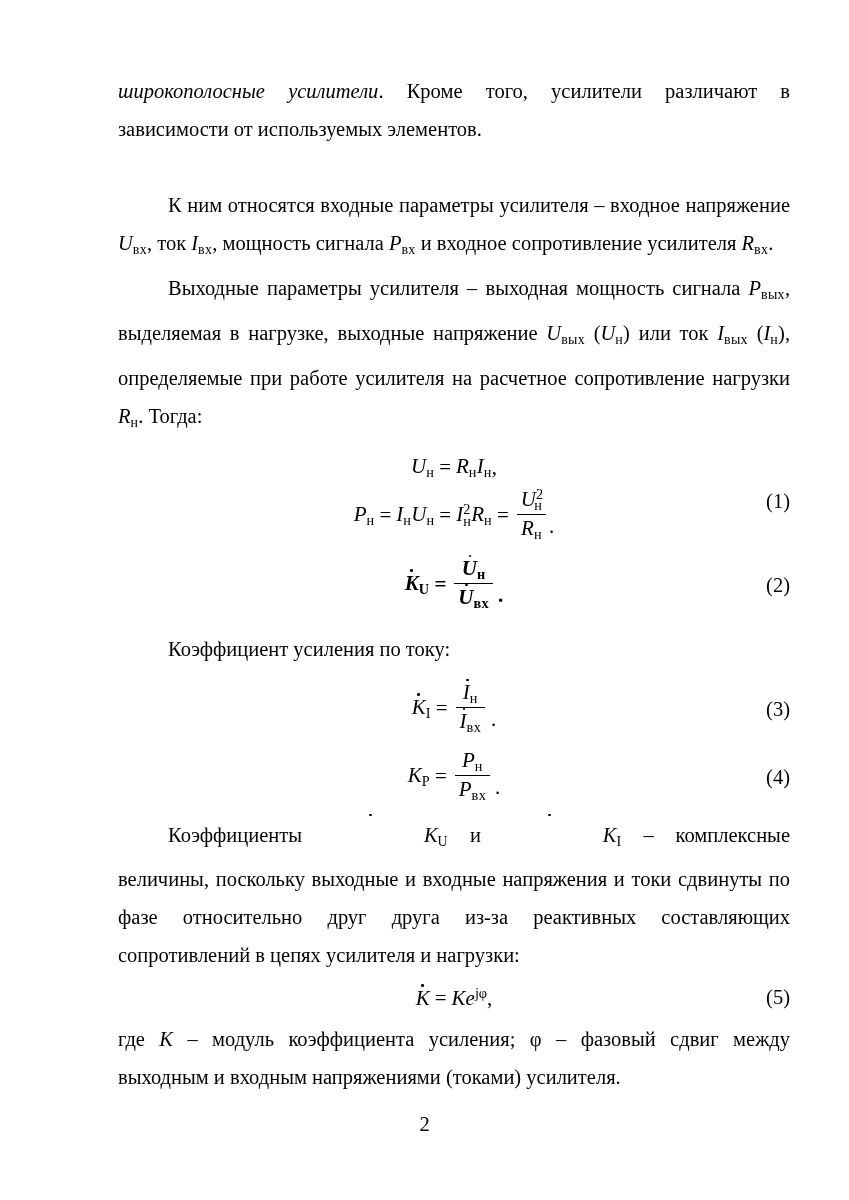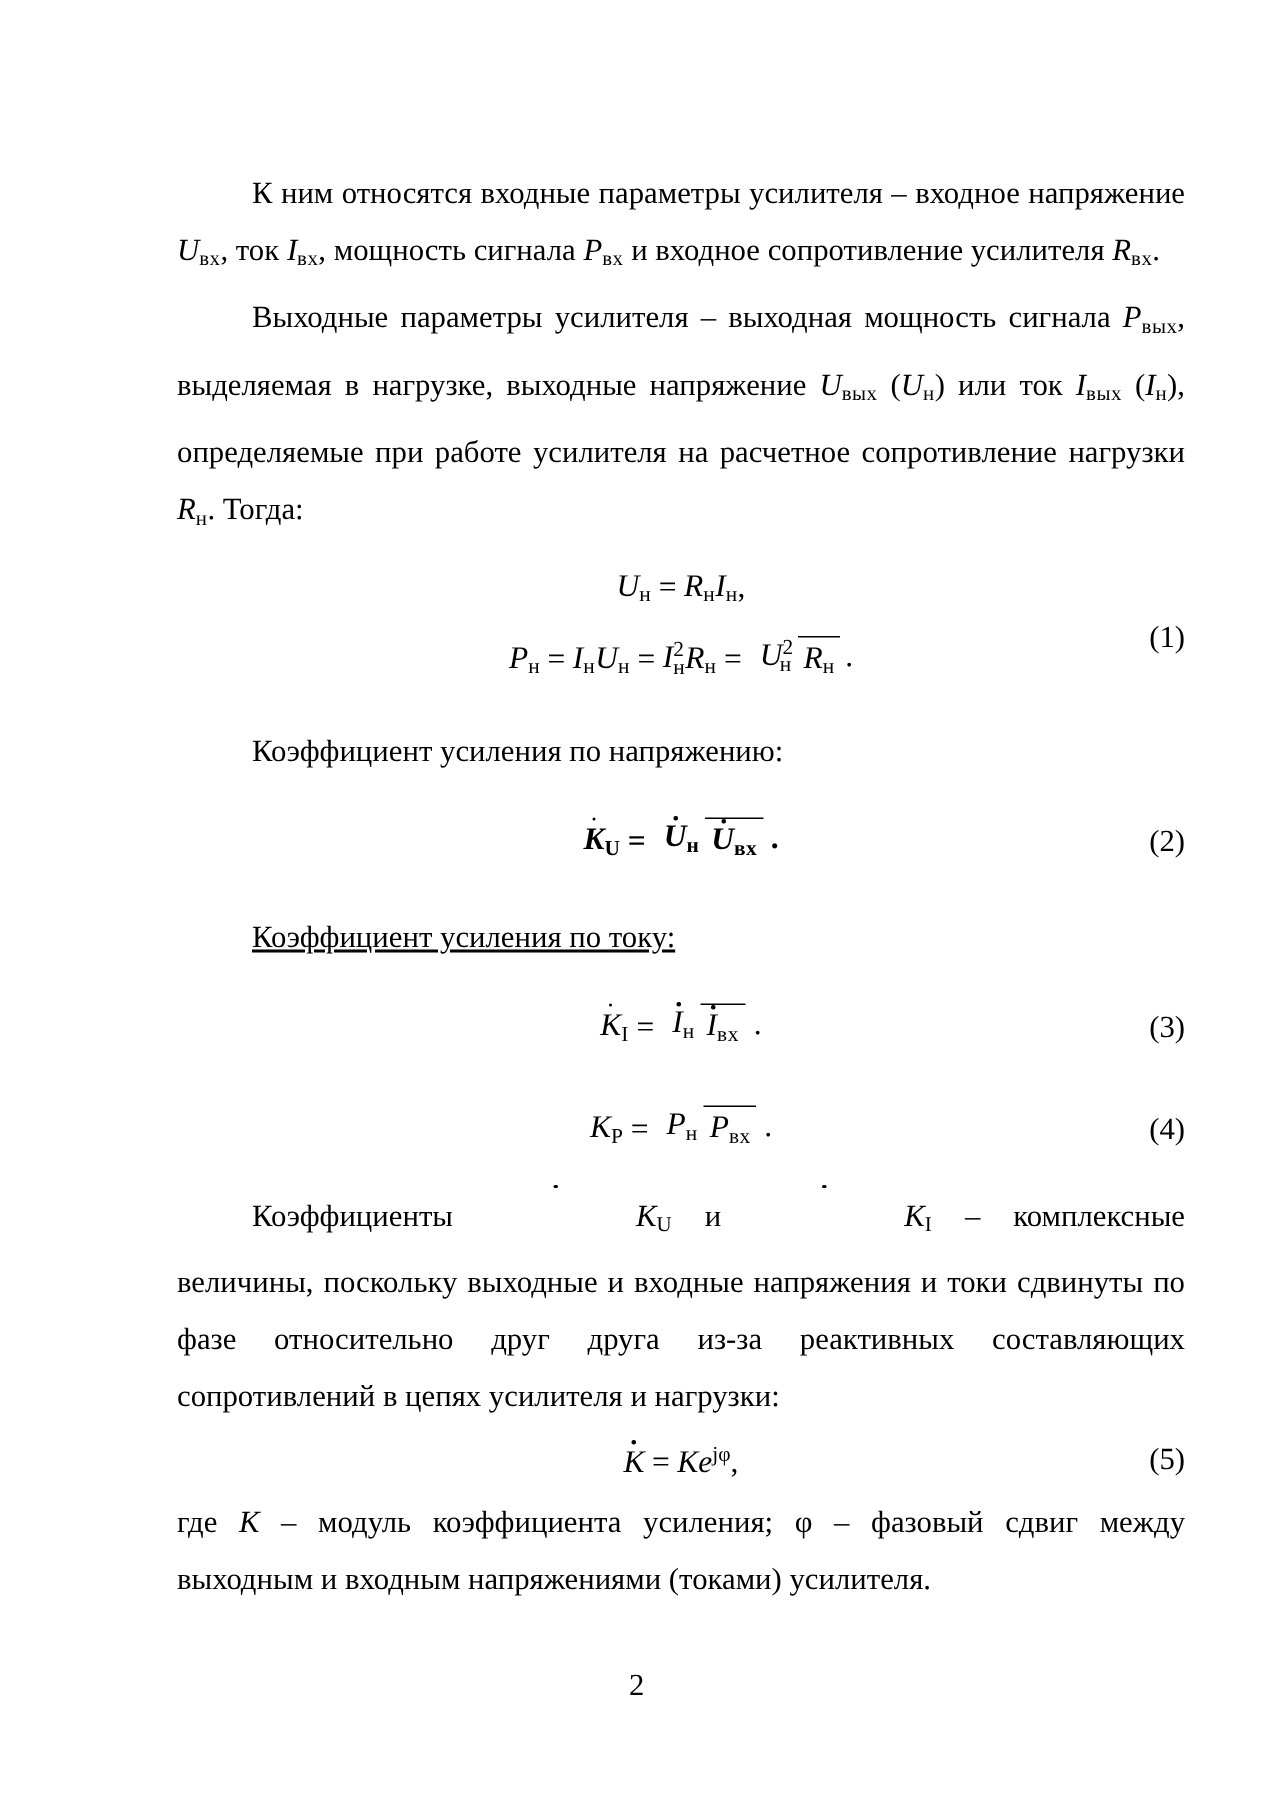--- a/index.html
+++ b/index.html
@@ -86,21 +86,21 @@
     white-space: nowrap;
     display: inline-flex;
     align-items: center;
   }
   .op {
     font-style: normal;
     padding: 0 5px;
   }
   .frac {
     display: inline-flex;
-    flex-direction: row;
+    flex-direction: column;
     align-items: center;
     vertical-align: middle;
     margin: 0 3px;
     position: relative;
     top: -1px;
   }
   .frac .num {
     padding: 0 4px 1px 4px;
     line-height: 1.05;
   }
@@ -139,20 +139,21 @@
     font-size: 20.5px;
   }
 </style>
 </head>
 <body>
 
 <div class="page">
 
   <div class="content">
 
+    <p class="para"><span class="ital">широкополосные усилители</span><span>. Кроме того, усилители различают в зависимости от используемых элементов.</span></p>
 
     <div class="spacer-line"></div>
 
 
     <p class="para indent"><span>К ним относятся входные параметры усилителя – входное напряжение </span><span class="math"><span>U</span><span class="sub">вх</span></span><span>, ток </span><span class="math"><span>I</span><span class="sub">вх</span></span><span>, мощность сигнала </span><span class="math"><span>P</span><span class="sub">вх</span></span><span> и входное сопротивление усилителя </span><span class="math"><span>R</span><span class="sub">вх</span></span><span>.</span></p>
 
     <p class="para indent"><span>Выходные параметры усилителя – выходная мощность сигнала </span><span class="math"><span>P</span><span class="sub">вых</span></span><span>, выделяемая в нагрузке, выходные напряжение </span><span class="math"><span>U</span><span class="sub">вых</span></span><span> (</span><span class="math"><span>U</span><span class="sub">н</span></span><span>) или ток </span><span class="math"><span>I</span><span class="sub">вых</span></span><span> (</span><span class="math"><span>I</span><span class="sub">н</span></span><span>), определяемые при работе усилителя на расчетное сопротивление нагрузки </span><span class="math"><span>R</span><span class="sub">н</span></span><span>. Тогда:</span></p>
 
     <div class="eq-block" style="margin-top:6px;">
       <div class="eq-row" style="height:40px;">
@@ -177,38 +178,37 @@
           <span class="frac">
             <span class="num"><span>U</span><span class="sup">2</span><span class="sub" style="margin-left:-9px;">н</span></span>
             <span class="den"><span>R</span><span class="sub">н</span></span>
           </span>
           <span style="font-style:normal;align-self:flex-end;padding-bottom:4px;">.</span>
         </span>
       </div>
       <div class="eq-num" style="top:42px;">(1)</div>
     </div>
 
-    <p class="para indent" style="margin-top:14px;">Коэффициент усиления по напряжению:</p>
 
     <div class="eq-block" style="margin-top:10px;">
       <div class="eq-row" style="height:62px;font-weight:bold;">
         <span class="eq">
           <span><span class="dotted narrow"><span class="dotchar">K</span></span><span class="sub">U</span></span>
           <span class="op">=</span>
           <span class="frac">
             <span class="num"><span class="dotted"><span class="dotchar">U</span></span><span class="sub">н</span></span>
             <span class="den"><span class="dotted"><span class="dotchar">U</span></span><span class="sub">вх</span></span>
           </span>
           <span style="font-style:normal;align-self:flex-end;padding-bottom:4px;padding-left:2px;">.</span>
         </span>
       </div>
       <div class="eq-num" style="top:20px;">(2)</div>
     </div>
 
-    <p class="para indent" style="margin-top:14px;text-decoration:underline;">Коэффициент усиления по току:</p>
+    <p class="para indent" style="margin-top:14px;">Коэффициент усиления по току:</p>
 
     <div class="eq-block" style="margin-top:10px;">
       <div class="eq-row" style="height:62px;">
         <span class="eq">
           <span><span class="dotted narrow"><span class="dotchar">K</span></span><span class="sub">I</span></span>
           <span class="op">=</span>
           <span class="frac">
             <span class="num"><span class="dotted"><span class="dotchar">I</span></span><span class="sub">н</span></span>
             <span class="den"><span class="dotted"><span class="dotchar">I</span></span><span class="sub">вх</span></span>
           </span>

